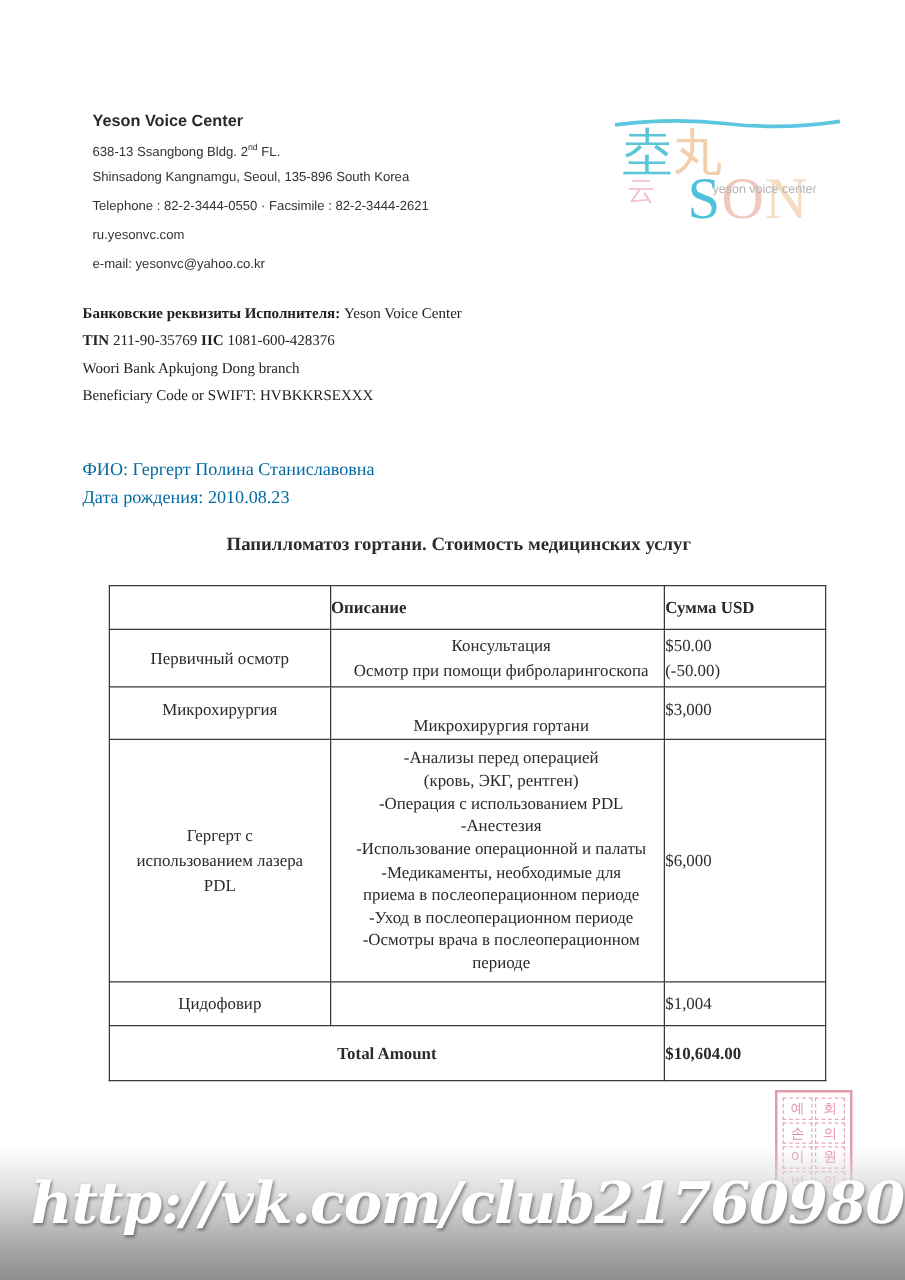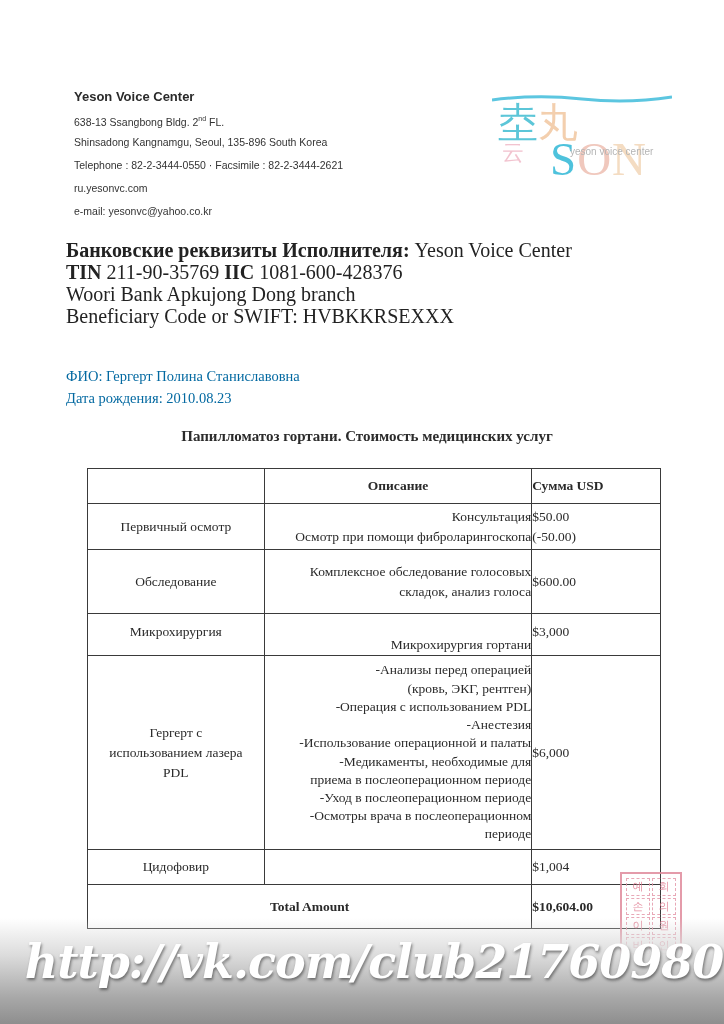--- a/index.html
+++ b/index.html
@@ -44,21 +44,21 @@
     }
     .logo-son .s { color: #4ec2dc; }
     .logo-son .o { color: #f0c8bd; }
     .logo-son .n { color: #f4dcc2; }
     .logo-sub {
       position: absolute; left: 82px; top: 66px;
       font-family: "Liberation Sans", sans-serif; font-size: 10px; color: #b5b5b5;
     }
 
     
-    .bank { position: absolute; left: 66px; top: 241px; font-size: 20px; color: #222; }
+    .bank { position: absolute; left: 66px; top: 241px; font-size: 12px; color: #222; }
     .bank .row { height: 22px; line-height: 18px; }
     .bank b { font-weight: bold; }
 
     
     .patient { position: absolute; left: 66px; top: 367px; font-size: 14.5px; color: #0369a1; }
     .patient .row { height: 22px; line-height: 18px; }
 
     .doc-title {
       position: absolute; left: 0; width: 724px; top: 428px; text-align: center;
       font-size: 15px; font-weight: bold; color: #2b2b2b;
@@ -67,21 +67,21 @@
 
     
     .price-table {
       position: absolute; left: 87px; top: 468px; width: 574px;
       border-collapse: collapse; font-size: 13.5px; color: #2a2a2a;
     }
     .price-table td {
       border: 1.5px solid #3a3a3a; vertical-align: middle; padding: 0;
     }
     .price-table .c-cat { width: 177px; text-align: center; }
-    .price-table .c-desc { width: 268px; text-align: right; padding-left: 6px; }
+    .price-table .c-desc { width: 268px; text-align: center; padding-left: 6px; }
     .price-table .c-sum { width: 129px; text-align: left; }
     .price-table .hdr td { height: 35px; font-weight: bold; }
     .desc-lines div { line-height: 20px; }
     .desc-long div { line-height: 18.2px; }
     .sum-lines div { line-height: 20px; }
     .total-row td { height: 44px; font-weight: bold; }
     .price-table .total-label { text-align: center; }
 
     
     .stamp {
@@ -141,41 +141,33 @@
   <div class="row">ФИО: Гергерт Полина Станиславовна</div>
   <div class="row">Дата рождения: 2010.08.23</div>
 </div>
 
 <div class="doc-title">Папилломатоз гортани. Стоимость медицинских услуг</div>
 
 <table class="price-table">
   <tbody>
       <tr class="hdr">
     <td class="c-cat"></td>
-    <td class="c-desc" style="text-align:center;padding-left:0">Описание</td>
+    <td class="c-desc" style="text-align:left;padding-left:0">Описание</td>
     <td class="c-sum">Сумма USD</td>
   </tr>
   <tr style="height:46px">
     <td class="c-cat">Первичный осмотр</td>
     <td class="c-desc desc-lines">
       <div>Консультация</div>
       <div>Осмотр при помощи фиброларингоскопа</div>
     </td>
     <td class="c-sum sum-lines">
       <div>$50.00</div>
       <div>(-50.00)</div>
     </td>
-  </tr>
-  <tr style="height:64px">
-    <td class="c-cat">Обследование</td>
-    <td class="c-desc desc-lines">
-      <div>Комплексное обследование голосовых</div>
-      <div>складок, анализ голоса</div>
-    </td>
-    <td class="c-sum">$600.00</td>
   </tr>
   <tr style="height:42px">
     <td class="c-cat" style="vertical-align:top;padding-top:10px">Микрохирургия</td>
     <td class="c-desc" style="vertical-align:bottom;padding-bottom:2px">Микрохирургия гортани</td>
     <td class="c-sum" style="vertical-align:top;padding-top:10px">$3,000</td>
   </tr>
   <tr style="height:194px">
     <td class="c-cat desc-lines">
       <div>Гергерт с</div>
       <div>использованием лазера</div>

